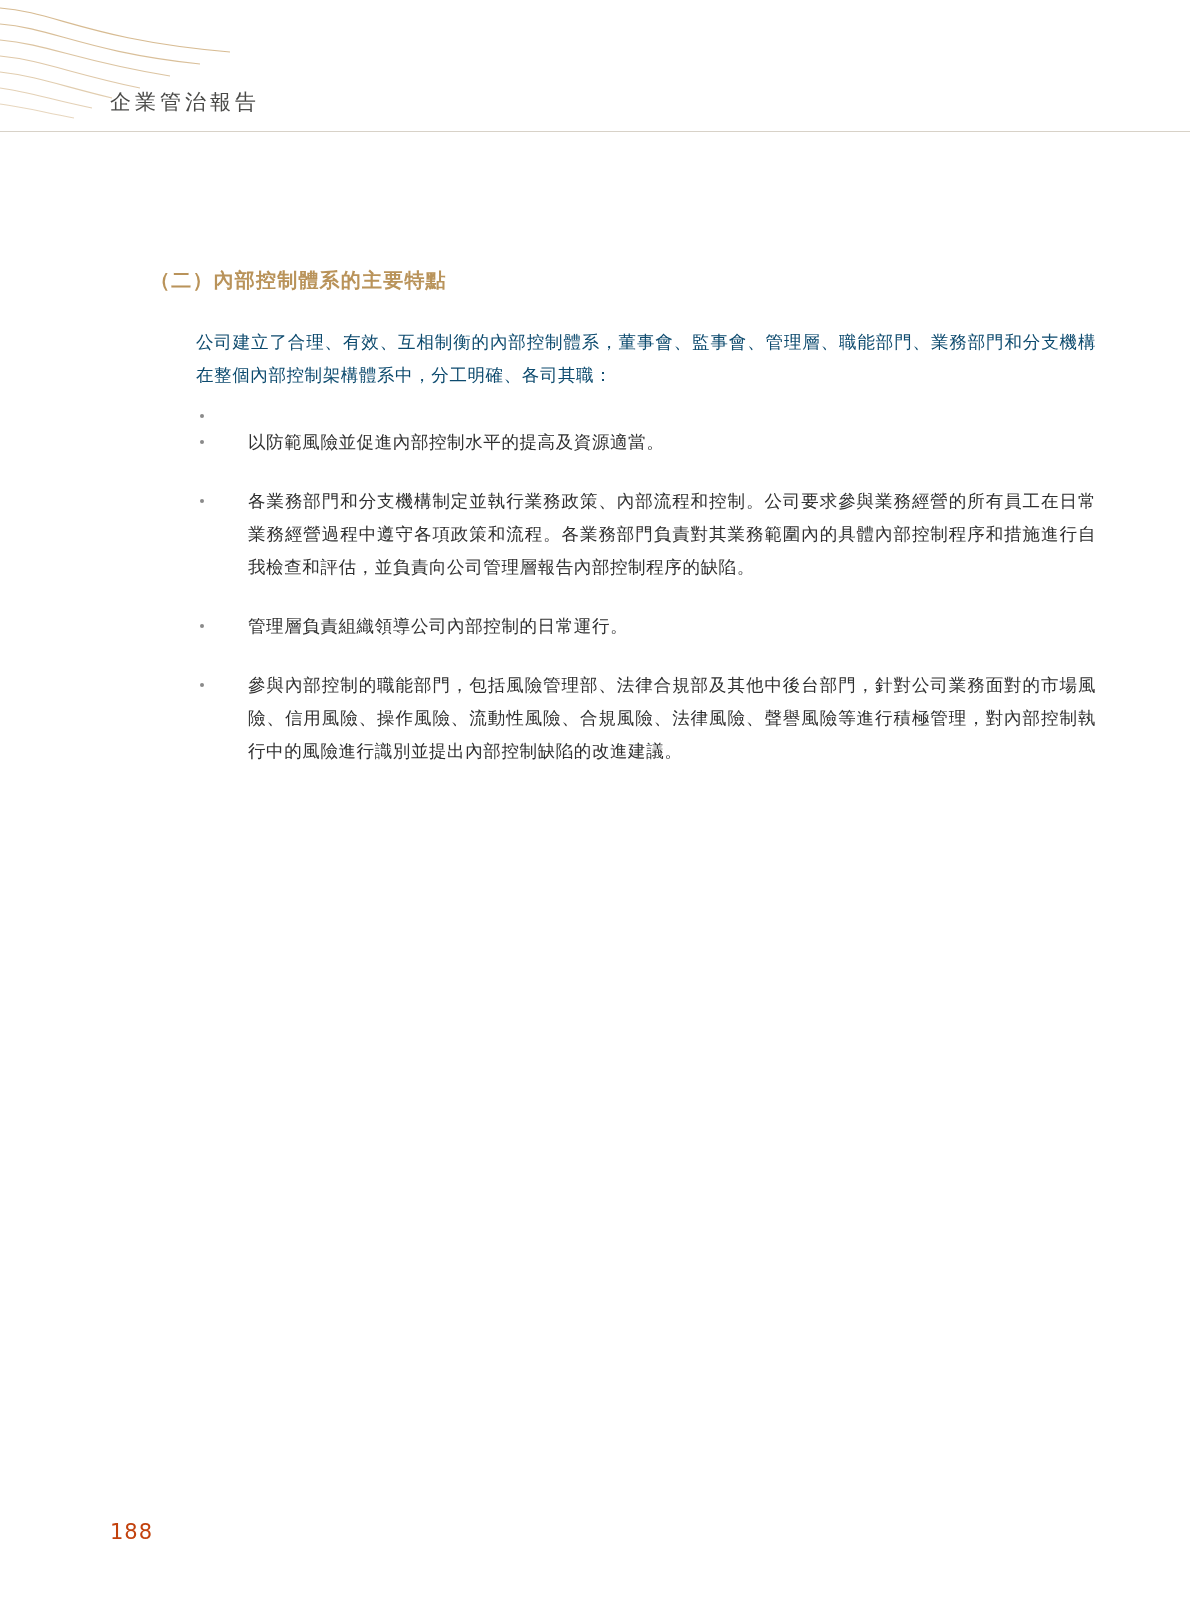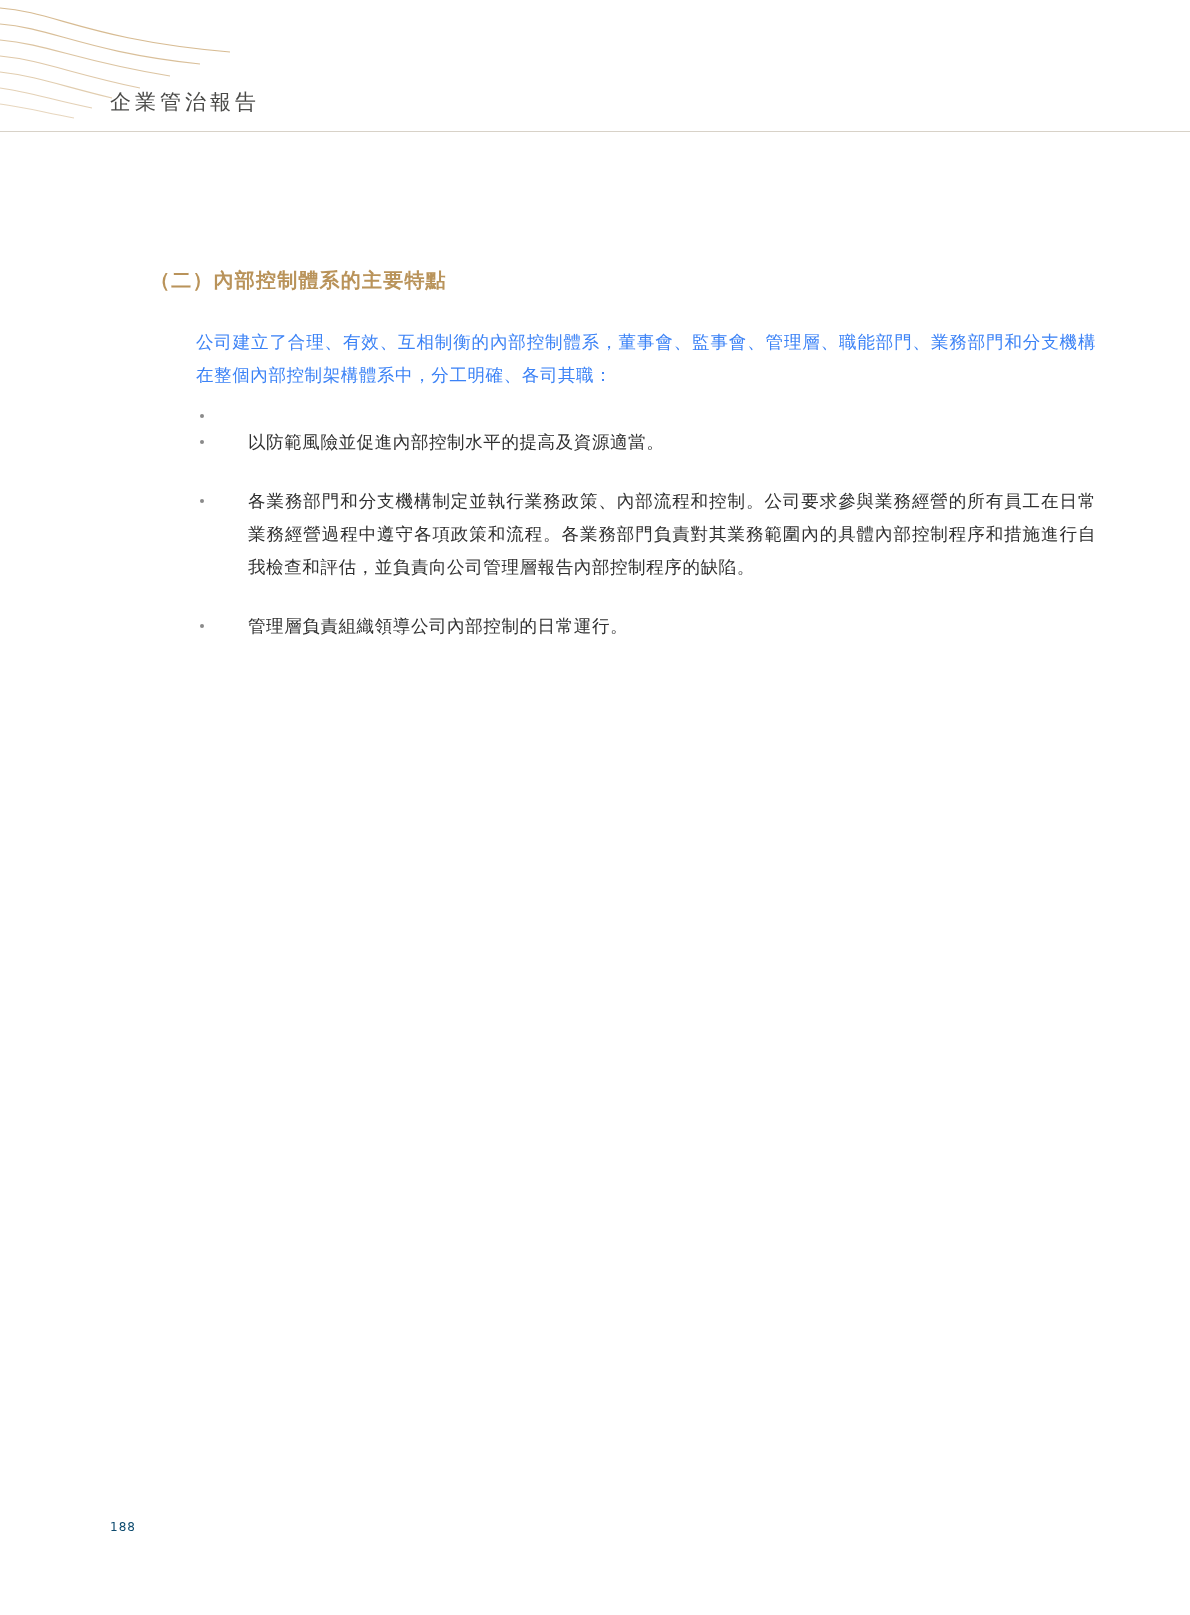--- a/index.html
+++ b/index.html
@@ -69,21 +69,21 @@
     white-space: nowrap;
   }
 
   .intro-para {
     position: absolute;
     left: 196px;
     top: 308px;
     width: 900px;
     font-size: 17.5px;
     line-height: 33px;
-    color: #3b82f6;
+    color: #0c4a6e;
     letter-spacing: 0.6px;
     text-align: justify;
     font-family: Liberation Sans, sans-serif;
   }
 
   .bullet-list {
     position: absolute;
     left: 196px;
     top: 400px;
     width: 900px;
@@ -107,22 +107,22 @@
     height: 4px;
     border-radius: 50%;
     background: #8a8a8a;
   }
 
   
   .page-number {
     position: absolute;
     left: 110px;
     top: 1520px;
-    font-size: 12px;
-    color: #0c4a6e;
+    font-size: 21px;
+    color: #c2410c;
     letter-spacing: 1px;
     font-family: "DejaVu Sans", "Liberation Sans", sans-serif;
   }
 </style>
 </head>
 <body>
 
 <div class="page-header">
   <svg class="header-swoosh" viewBox="0 0 230 132" preserveAspectRatio="none">
     <path d="M0,8 C55,12 90,40 230,52" fill="none" stroke="#c9a46e" stroke-width="1.1" opacity="0.75"></path>
@@ -158,17 +158,21 @@
       <span class="bullet-dot"></span>
       <span>各業務部門和分支機構制定並執行業務政策、內部流程和控制。公司要求參與業務經營的所有員工在日常業務經營過程中遵守各項政策和流程。各業務部門負責對其業務範圍內的具體內部控制程序和措施進行自我檢查和評估，並負責向公司管理層報告內部控制程序的缺陷。</span>
     </div>
 
     <div class="bullet-item">
       <span class="bullet-dot"></span>
       <span>管理層負責組織領導公司內部控制的日常運行。</span>
     </div>
 
 
+    <div class="bullet-item">
+      <span class="bullet-dot"></span>
+      <span>參與內部控制的職能部門，包括風險管理部、法律合規部及其他中後台部門，針對公司業務面對的市場風險、信用風險、操作風險、流動性風險、合規風險、法律風險、聲譽風險等進行積極管理，對內部控制執行中的風險進行識別並提出內部控制缺陷的改進建議。</span>
+    </div>
 
   </div>
 </div>
 
 <div class="page-number">188</div>
 
 </body></html>

